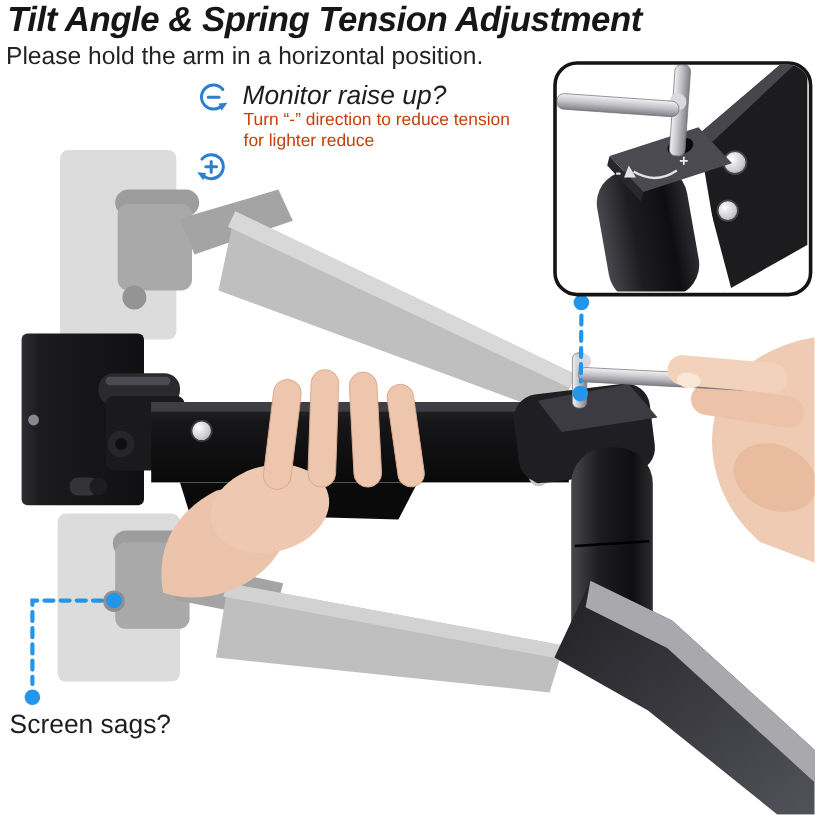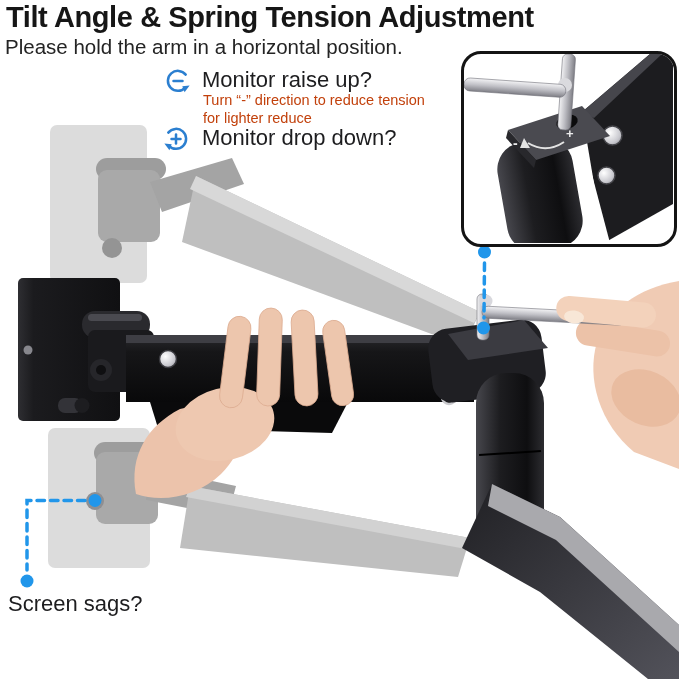--- a/index.html
+++ b/index.html
@@ -1,25 +1,25 @@
 <!DOCTYPE html>
 <html><head>
 <meta charset="utf-8">
 <style>
   html,body{margin:0;padding:0;background:#ffffff;}
   .stage{position:relative;width:679px;height:679px;background:#ffffff;overflow:hidden;
          font-family:"Liberation Sans",sans-serif;color:#1f1f21;}
   .scene{position:absolute;left:0;top:0;z-index:0;}
   .txt{position:absolute;z-index:2;}
-  .title{left:6px;top:1px;font-size:29px;font-weight:bold;letter-spacing:-0.4px;color:#161616;white-space:nowrap;}
+  .title{left:6px;top:1px;font-size:29px;font-weight:bold;font-style:italic;letter-spacing:-0.4px;color:#161616;white-space:nowrap;}
   .subtitle{left:5px;top:35px;font-size:20.5px;color:#242424;white-space:nowrap;}
   .instr-icon{position:absolute;z-index:2;}
   .icon1{left:163px;top:66px;}
   .icon2{left:161px;top:124px;}
-  .ih{position:absolute;left:202px;font-size:22px;color:#1d1d1f;white-space:nowrap;z-index:2;}
+  .ih{position:absolute;left:202px;font-size:22px;color:#1d1d1f;white-space:nowrap;z-index:2;font-style:italic;}
   .ih1{top:67px;} .ih2{top:125px;}
   .ib{position:absolute;left:203px;font-size:14.5px;line-height:17.5px;color:#c2410c;white-space:nowrap;z-index:2;}
   .ib1{top:92px;} .ib2{top:150px;}
   .inset{position:absolute;left:461px;top:51px;width:216px;height:196px;box-sizing:border-box;
          border:3.5px solid #141414;border-radius:20px;background:#ffffff;overflow:hidden;z-index:3;}
   .inset svg{position:absolute;left:0;top:0;}
   .f-head{left:8px;top:591px;font-size:22px;color:#1d1d1f;white-space:nowrap;}
   .f-steps{left:8px;top:620px;font-size:15.5px;line-height:21px;color:#2c2c2c;white-space:nowrap;}
 </style>
 </head>
@@ -179,21 +179,20 @@
     <div>Turn “-” direction to reduce tension</div>
     <div>for lighter reduce</div>
   </div>
 
   <svg class="instr-icon icon2" width="30" height="30" viewBox="0 0 30 30">
     <path d="M7.3,8.6 A10,10 0 1 1 7.7,21.6" fill="none" stroke="#2b7fd0" stroke-width="2.5" stroke-linecap="round"></path>
     <polygon points="10.7,20.2 3.4,19.6 8.4,26.2" fill="#2b7fd0"></polygon>
     <line x1="10.5" y1="15" x2="19.5" y2="15" stroke="#2b7fd0" stroke-width="2.5" stroke-linecap="round"></line>
     <line x1="15" y1="10.5" x2="15" y2="19.5" stroke="#2b7fd0" stroke-width="2.5" stroke-linecap="round"></line>
   </svg>
-  <div class="ih ih2">Monitor drop down?</div>
 
   <div class="inset">
     <svg width="209" height="189" viewBox="0 0 209 189">
 
       <polygon points="118,58 186,0 209,0 209,150 140,189" fill="#1c1c1f"></polygon>
       <polygon points="118,58 186,0 198,0 130,64" fill="#46464c"></polygon>
       <circle cx="148.5" cy="81.5" r="9.5" fill="url(#gScrew)" stroke="#45454a" stroke-width="1.5"></circle>
       <circle cx="142.5" cy="121.5" r="8.5" fill="url(#gScrew)" stroke="#45454a" stroke-width="1.5"></circle>
       <polygon points="112,60 146,189 118,189 84,70" fill="#ffffff"></polygon>
 

